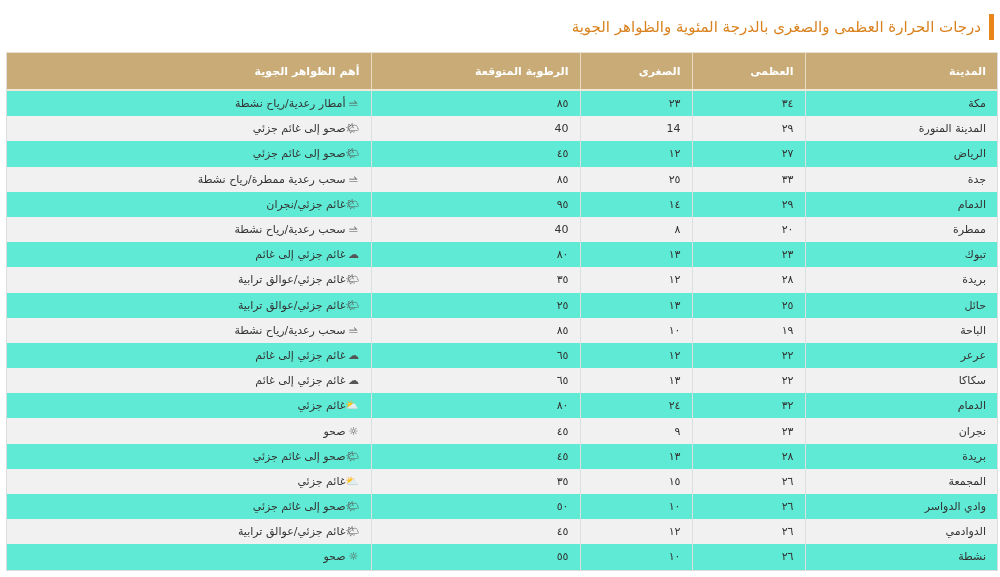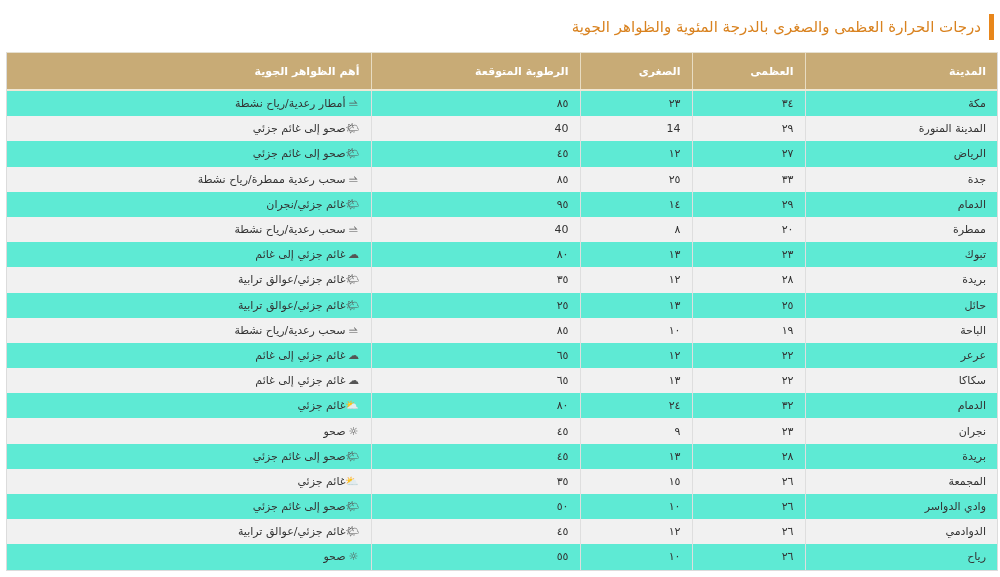--- a/index.html
+++ b/index.html
@@ -239,21 +239,21 @@
             <td><span class="wx-icon">🌤</span><span>صحو إلى غائم جزئي</span></td>
           </tr>
           <tr class="even">
             <td>الدوادمي</td>
             <td>٢٦</td>
             <td>١٢</td>
             <td>٤٥</td>
             <td><span class="wx-icon">🌤</span><span>غائم جزئي/عوالق ترابية</span></td>
           </tr>
           <tr class="odd">
-            <td>رياح</td>
+            <td>نشطة</td>
             <td>٢٦</td>
             <td>١٠</td>
             <td>٥٥</td>
             <td><span class="wx-icon">☼</span><span>صحو</span></td>
           </tr>
         </tbody>
     </table>
   </div>
 </div>
 

